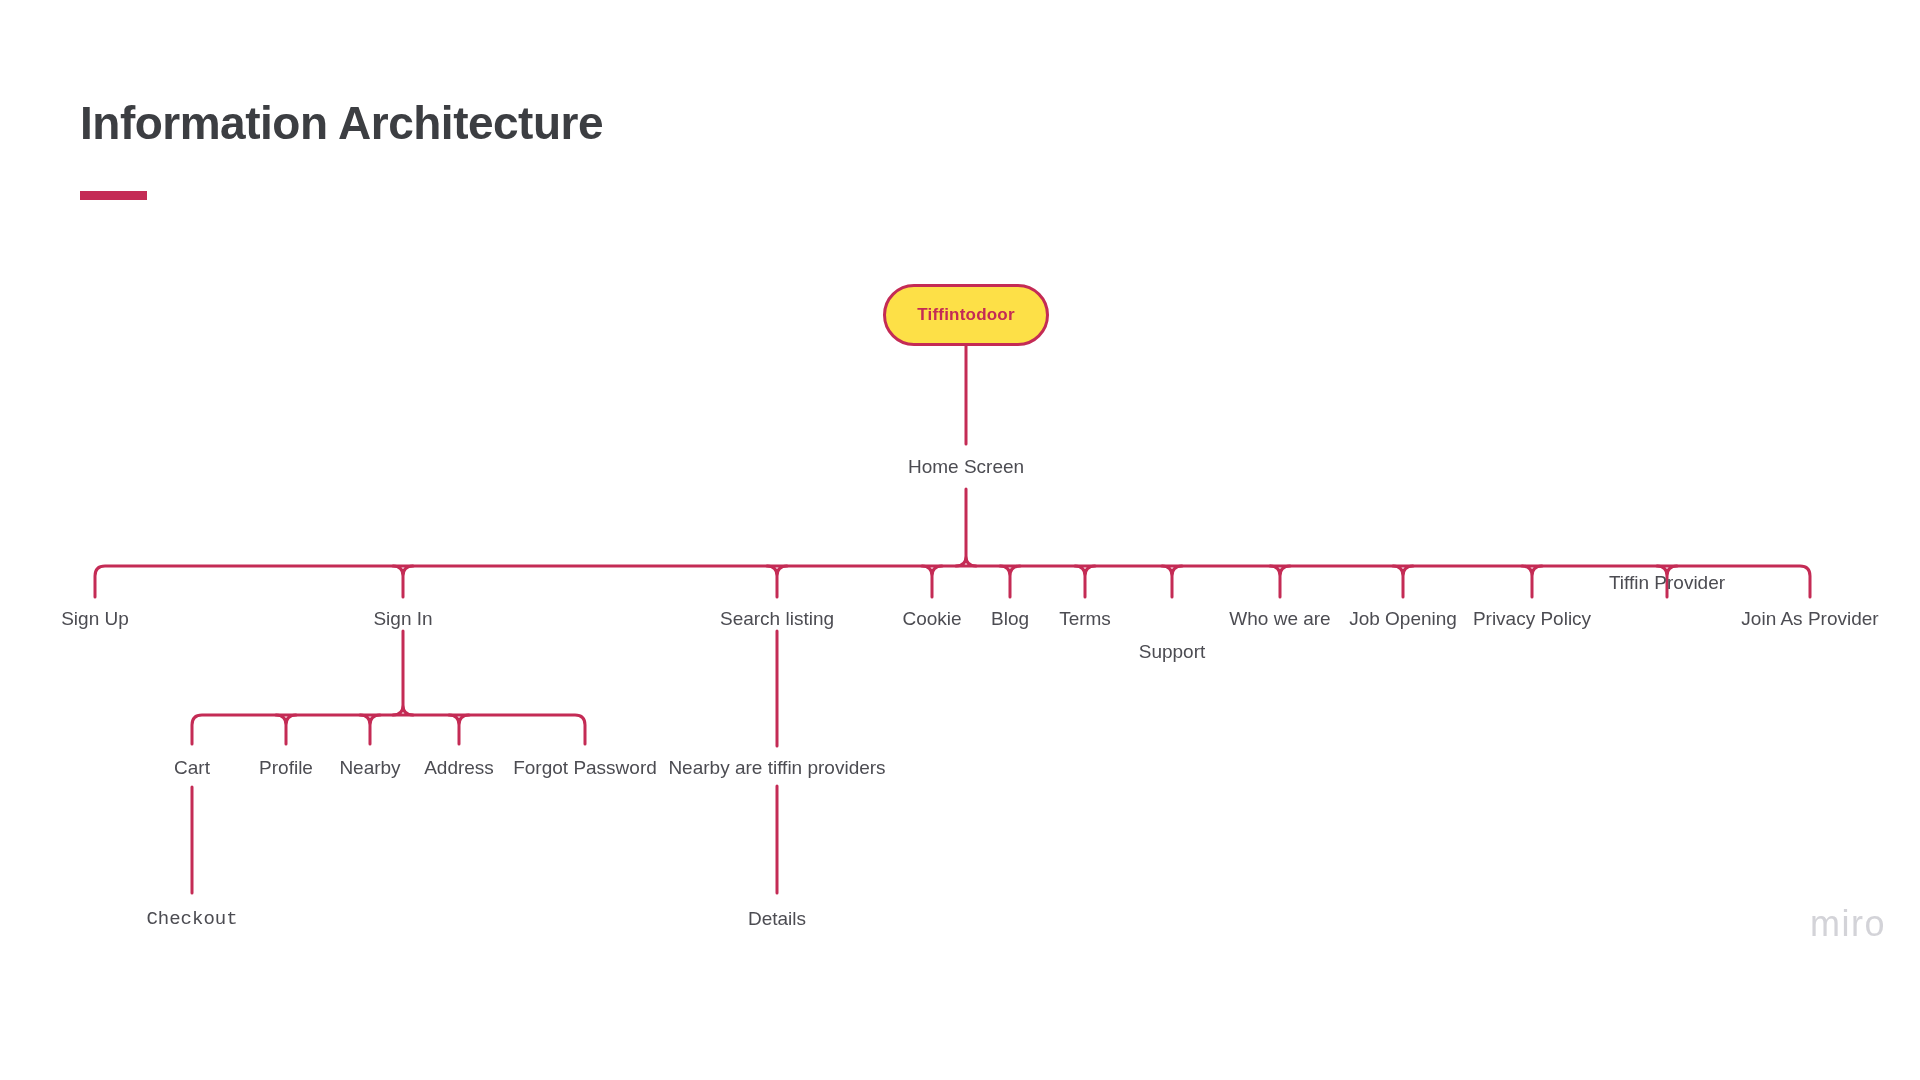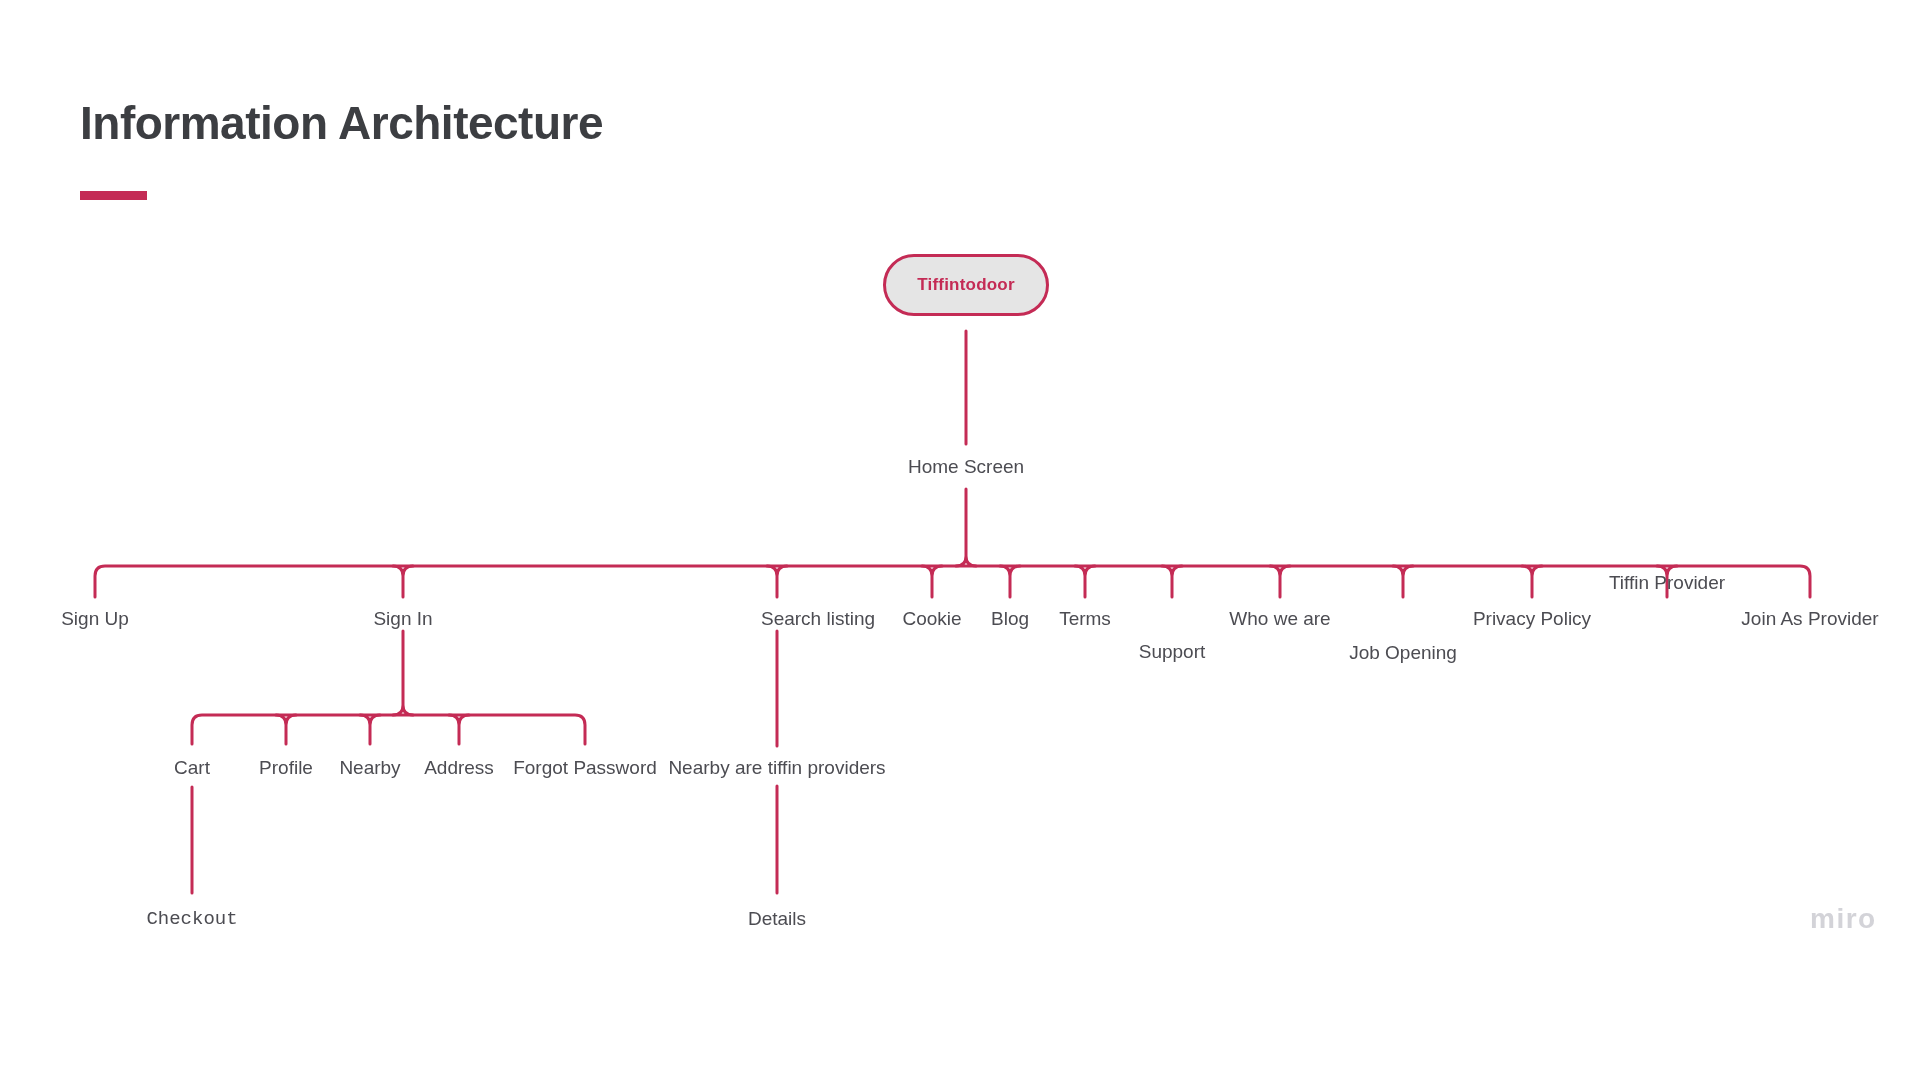--- a/index.html
+++ b/index.html
@@ -21,28 +21,28 @@
     position: absolute; left: 80px; top: 96px;
     font-size: 46px; font-weight: 700; letter-spacing: -0.5px;
     color: var(--color-title_text); white-space: nowrap; text-align: right;
   }
   .title-dash {
     position: absolute; left: 80px; top: 191px;
     width: 67px; height: 9px;
     background: var(--color-accent);
   }
   .root-pill {
-    position: absolute; left: 883px; top: 254px;
+    position: absolute; left: 883px; top: 284px;
     width: 166px; height: 62px;
     border: 3px solid var(--color-accent);
     border-radius: 31px;
     display: flex; align-items: center; justify-content: center;
     color: var(--color-accent);
     font-size: 17px; font-weight: 700; letter-spacing: 0.2px;
-    background: #e5e5e5;
+    background: #fde047;
     text-align: right;
   }
   .connectors {
     position: absolute; left: 0; top: 0;
     width: 1920px; height: 1080px;
     pointer-events: none;
   }
   .connectors path {
     stroke: var(--color-accent);
     stroke-width: 3;
@@ -52,21 +52,21 @@
   .node-label {
     position: absolute;
     transform: translateX(-50%);
     font-size: 19px;
     color: var(--color-label_text);
     white-space: nowrap;
     line-height: 22px;
   }
   .watermark {
     position: absolute; left: 1810px; top: 903px;
-    font-size: 28px; font-weight: 700; letter-spacing: 1.5px;
+    font-size: 36px; font-weight: 400; letter-spacing: 1.5px;
     color: var(--color-watermark);
   }
 </style>
 </head>
 <body>
 
 <div class="page-title">Information Architecture</div>
 <div class="title-dash"></div>
 
 <svg class="connectors" viewBox="0 0 1920 1080" xmlns="http://www.w3.org/2000/svg">
@@ -93,27 +93,27 @@
 </svg>
 
 <div class="root-pill">
   <span>Tiffintodoor</span>
 </div>
 
 <div class="node-label" style="left:966px; top:456px;">Home Screen</div>
 
 <div class="node-label" style="left:95px;   top:608px;">Sign Up</div>
 <div class="node-label" style="left:403px;  top:608px;">Sign In</div>
-<div class="node-label" style="left:777px;  top:608px;margin-left:41px;">Search listing</div>
+<div class="node-label" style="left:777px;  top:608px;">Search listing</div>
 <div class="node-label" style="left:932px;  top:608px;">Cookie</div>
 <div class="node-label" style="left:1010px; top:608px;">Blog</div>
 <div class="node-label" style="left:1085px; top:608px;">Terms</div>
 <div class="node-label" style="left:1172px; top:608px;margin-top:33px;">Support</div>
 <div class="node-label" style="left:1280px; top:608px;">Who we are</div>
-<div class="node-label" style="left:1403px; top:608px;margin-top:34px;">Job Opening</div>
+<div class="node-label" style="left:1403px; top:608px;">Job Opening</div>
 <div class="node-label" style="left:1532px; top:608px;">Privacy Policy</div>
 <div class="node-label" style="left:1667px; top:572px;">Tiffin Provider</div>
 <div class="node-label" style="left:1810px; top:608px;">Join As Provider</div>
 
 <div class="node-label" style="left:192px; top:757px;">Cart</div>
 <div class="node-label" style="left:286px; top:757px;">Profile</div>
 <div class="node-label" style="left:370px; top:757px;">Nearby</div>
 <div class="node-label" style="left:459px; top:757px;">Address</div>
 <div class="node-label" style="left:585px; top:757px;">Forgot Password</div>
 <div class="node-label" style="left:777px; top:757px;">Nearby are tiffin providers</div>

